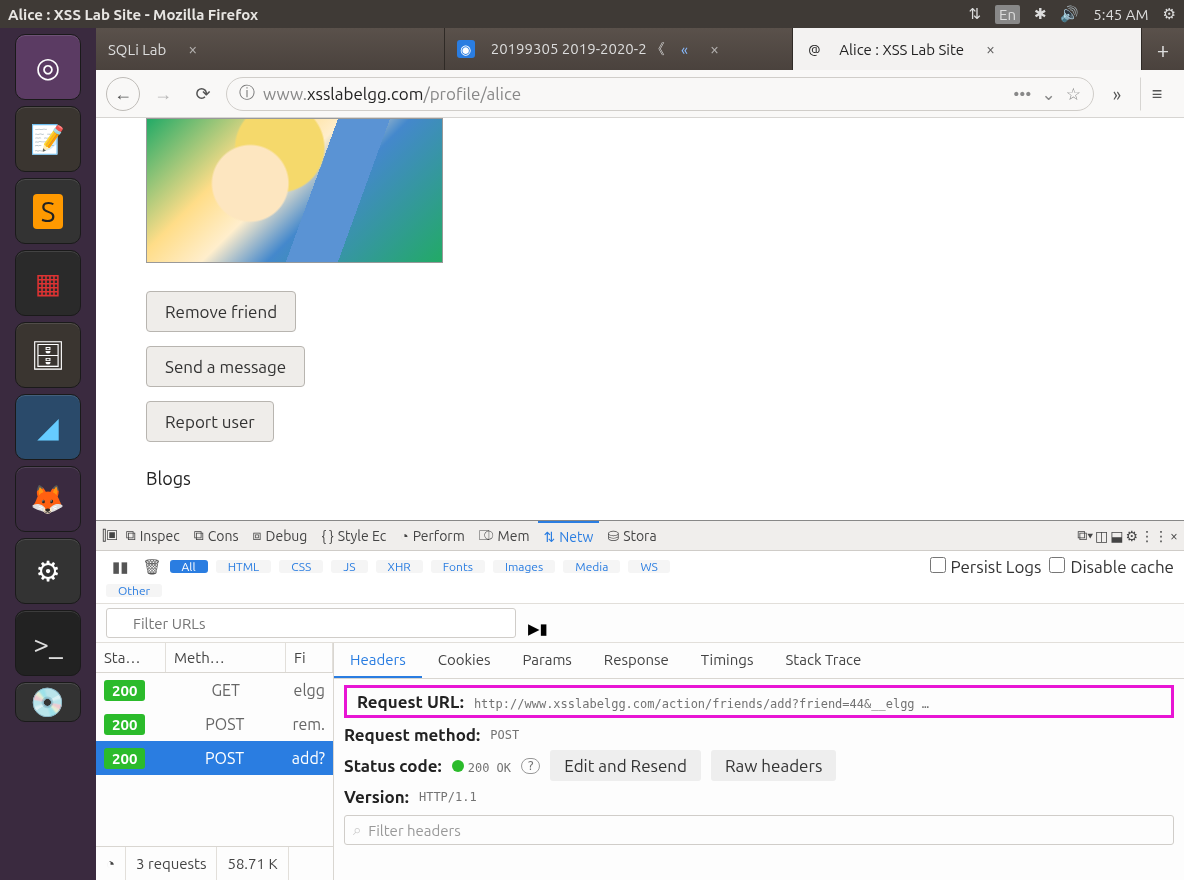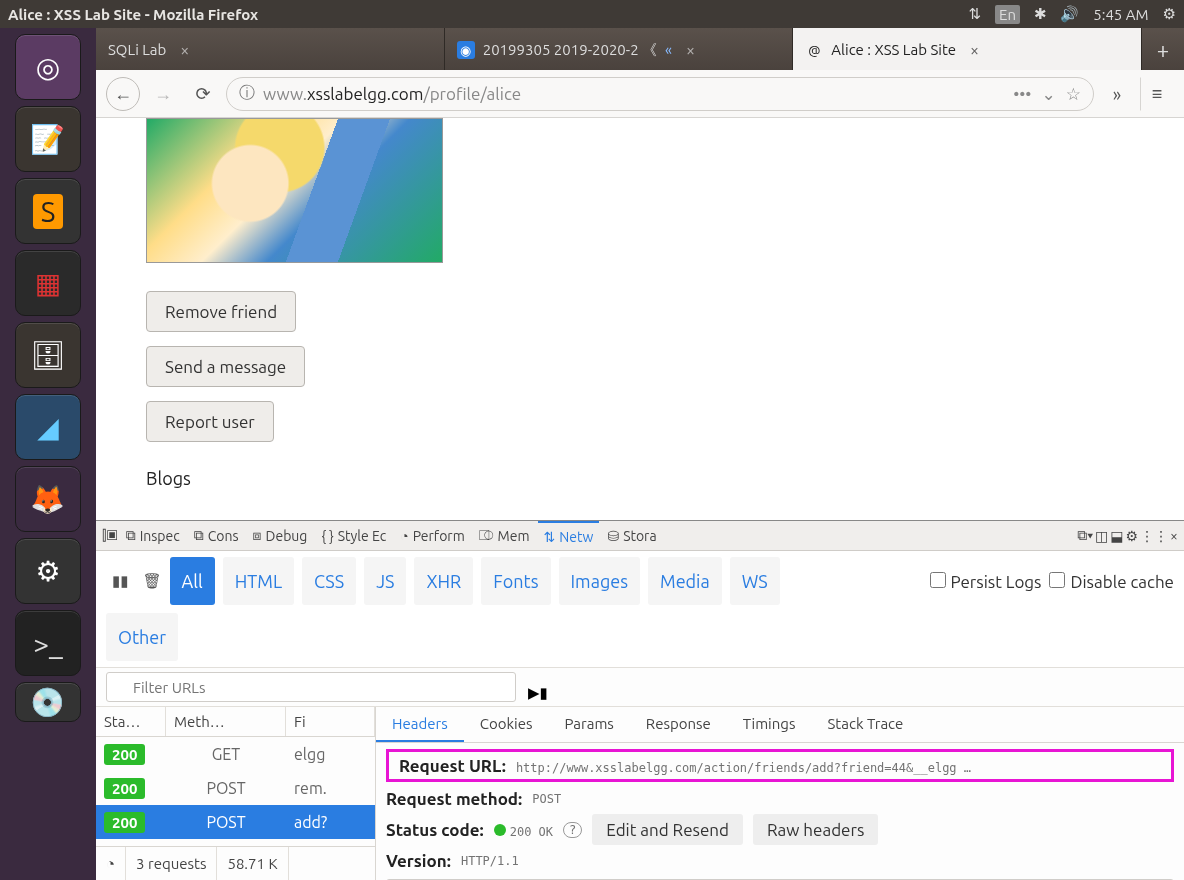--- a/index.html
+++ b/index.html
@@ -5,21 +5,21 @@
 *{box-sizing:border-box;margin:0;padding:0;font-family:Ubuntu,Arial,sans-serif}
 body{background:#2c2c2c;width:1184px;height:880px;overflow:hidden;position:relative}
 .top-bar{height:28px;background:#3f3a36;color:#ddd;display:flex;align-items:center;padding:0 8px;font-size:15px}
 .top-bar .title{flex:1;font-weight:bold;color:#e8e6e3}
 .top-bar .sys{display:flex;gap:14px;align-items:center;font-size:15px}
 .top-bar .sys span{color:#ddd}
 .launcher{position:absolute;left:0;top:28px;width:96px;height:852px;background:linear-gradient(#3a2a3f,#3a2a3f);display:flex;flex-direction:column;align-items:center;padding-top:6px;gap:6px}
 .launcher .ico{width:66px;height:66px;border-radius:10px;background:#333;border:1px solid #1a1a1a;display:flex;align-items:center;justify-content:center;font-size:28px;color:#fff;box-shadow:inset 0 1px 0 rgba(255,255,255,.12)}
 .browser{position:absolute;left:96px;top:28px;right:0;height:852px;background:#fff;display:flex;flex-direction:column}
 .tabs{height:42px;background:linear-gradient(#5a514b,#4a423d);display:flex;align-items:stretch}
-.tab{display:flex;align-items:flex-start;gap:8px;padding:13px 12px;color:#ddd;font-size:15px;min-width:0;border-right:1px solid #2f2a26;position:relative}
+.tab{display:flex;align-items:center;gap:16px;padding:13px 12px;color:#ddd;font-size:15px;min-width:0;border-right:1px solid #2f2a26;position:relative}
 .tab.active{background:#f3f2f1;color:#222}
 .tab .favicon{width:18px;height:18px;display:inline-flex;align-items:center;justify-content:center;font-size:13px;border-radius:3px}
 .tab .lbl{white-space:nowrap;overflow:hidden;text-overflow:ellipsis;max-width:220px}
 .tab .x{margin-left:6px;font-size:16px;color:inherit;opacity:.7}
 .newtab{width:42px;display:flex;align-items:center;justify-content:center;color:#ddd;font-size:22px}
 .nav{height:48px;background:#f9f8f7;border-bottom:1px solid #d7d5d2;display:flex;align-items:center;gap:6px;padding:0 10px}
 .nbtn{width:34px;height:34px;border-radius:17px;display:flex;align-items:center;justify-content:center;font-size:18px;color:#555;border:1px solid transparent}
 .nbtn.circ{border-color:#bfbcb8}
 .url{flex:1;height:34px;border:1px solid #d0cdc9;border-radius:17px;display:flex;align-items:center;padding:0 12px;gap:8px;font-size:17px;color:#555}
 .url .host{color:#222}
@@ -35,29 +35,29 @@
 .section-h{margin-top:26px;font-size:18px;color:#222}
 .devtools{flex:1;border-top:1px solid #888;background:#fdfdfd;display:flex;flex-direction:column;min-height:0}
 .dt-tabs{height:30px;background:#f0eeec;border-bottom:1px solid #cfccc8;display:flex;align-items:center;gap:2px;padding:0 6px;font-size:14px;color:#444;overflow:hidden}
 .dt-tabs .t{display:flex;align-items:center;gap:4px;padding:0 6px;white-space:nowrap}
 .dt-tabs .t.on{border-top:2px solid #2a7de1;color:#2a7de1;height:30px}
 .dt-tabs .grow{flex:1}
 .dt-tabs .ic{font-size:14px}
 .dt-top{padding:6px 10px;background:#fff;display:flex;flex-wrap:wrap;gap:8px;align-items:center;border-bottom:1px solid #e2dfda}
 .dt-top .pause{font-size:15px;color:#555;padding:0 6px}
 .dt-top .trash{font-size:15px;color:#555}
-.chip{padding:14px 12px;border-radius:3px;font-size:18px;color:#2a7de1;background:#f5f5f5}
+.chip{padding:0 12px;border-radius:3px;font-size:12px;color:#2a7de1;background:#f5f5f5}
 .chip.on{background:#2a7de1;color:#fff}
 .dt-top .chk{display:flex;align-items:flex-start;gap:5px;font-size:17px;color:#333}
 .dt-top .chk input{width:16px;height:16px}
 .dt-top .row2{flex-basis:100%}
 .filter-row{display:flex;align-items:flex-end;gap:12px;padding:4px 10px;border-bottom:1px solid #e2dfda}
 .filter-row input{flex:0 0 410px;height:30px;border:1px solid #d0cdc9;border-radius:3px;padding:0 6px 0 26px;font-size:15px}
 .dt-body{flex:1;display:flex;min-height:0}
-.req-list{width:280px;border-right:1px solid #d9d6d1;display:flex;flex-direction:column}
+.req-list{width:238px;border-right:1px solid #d9d6d1;display:flex;flex-direction:column}
 .req-hdr{display:flex;font-size:15px;color:#444;border-bottom:1px solid #d9d6d1}
 .req-hdr div{padding:6px 8px;border-right:1px solid #e2dfda}
 .req-hdr .c1{width:70px}.req-hdr .c2{width:120px}.req-hdr .c3{flex:1}
 .req-row{display:flex;font-size:16px}
 .req-row div{padding:8px 8px}
 .req-row .c1{width:70px}.req-row .c2{width:120px;text-align:center;color:#666}.req-row .c3{flex:1;color:#666}
 .badge{background:#2bbb2b;color:#fff;padding:2px 8px;border-radius:3px;font-weight:bold;font-size:15px}
 .req-row.sel{background:#2a7de1;color:#fff}
 .req-row.sel .c2,.req-row.sel .c3{color:#fff}
 .req-foot{margin-top:auto;border-top:1px solid #d9d6d1;display:flex;font-size:15px;color:#444}

